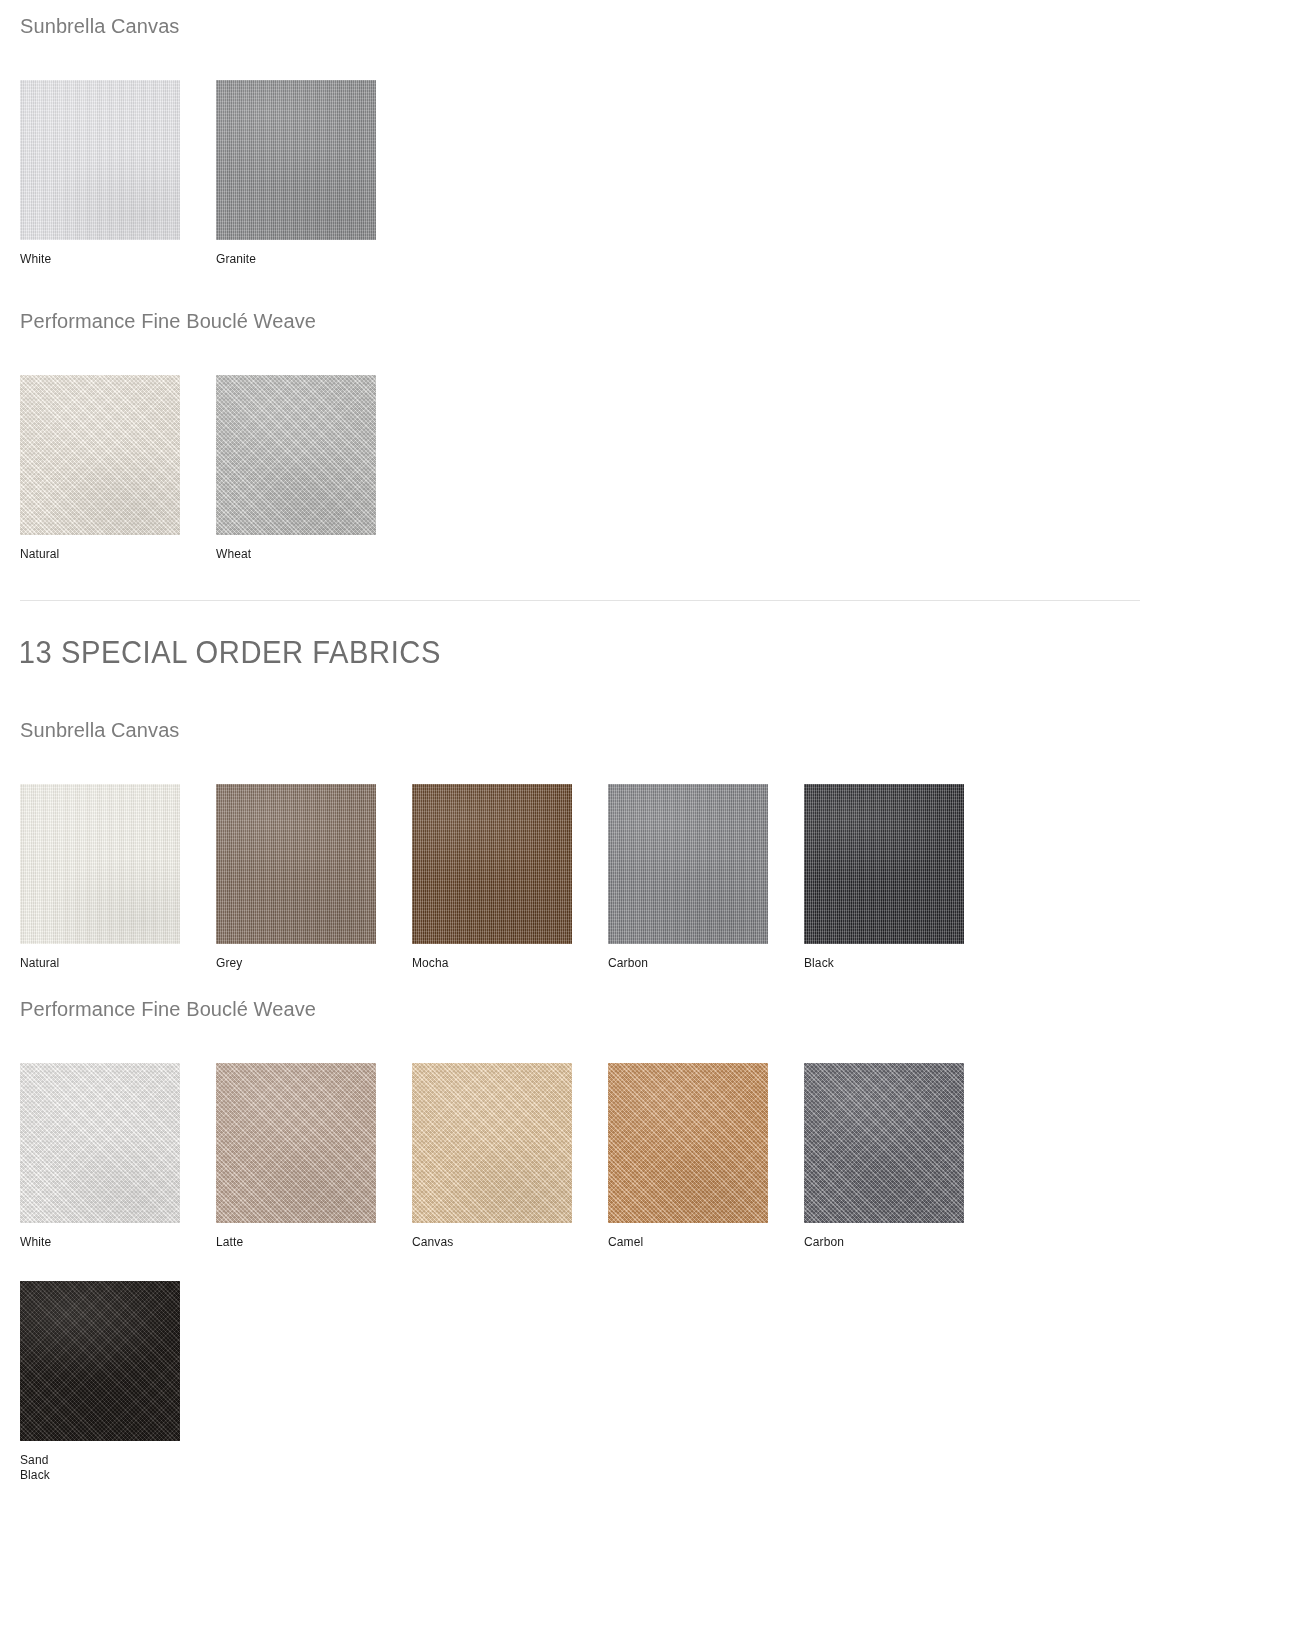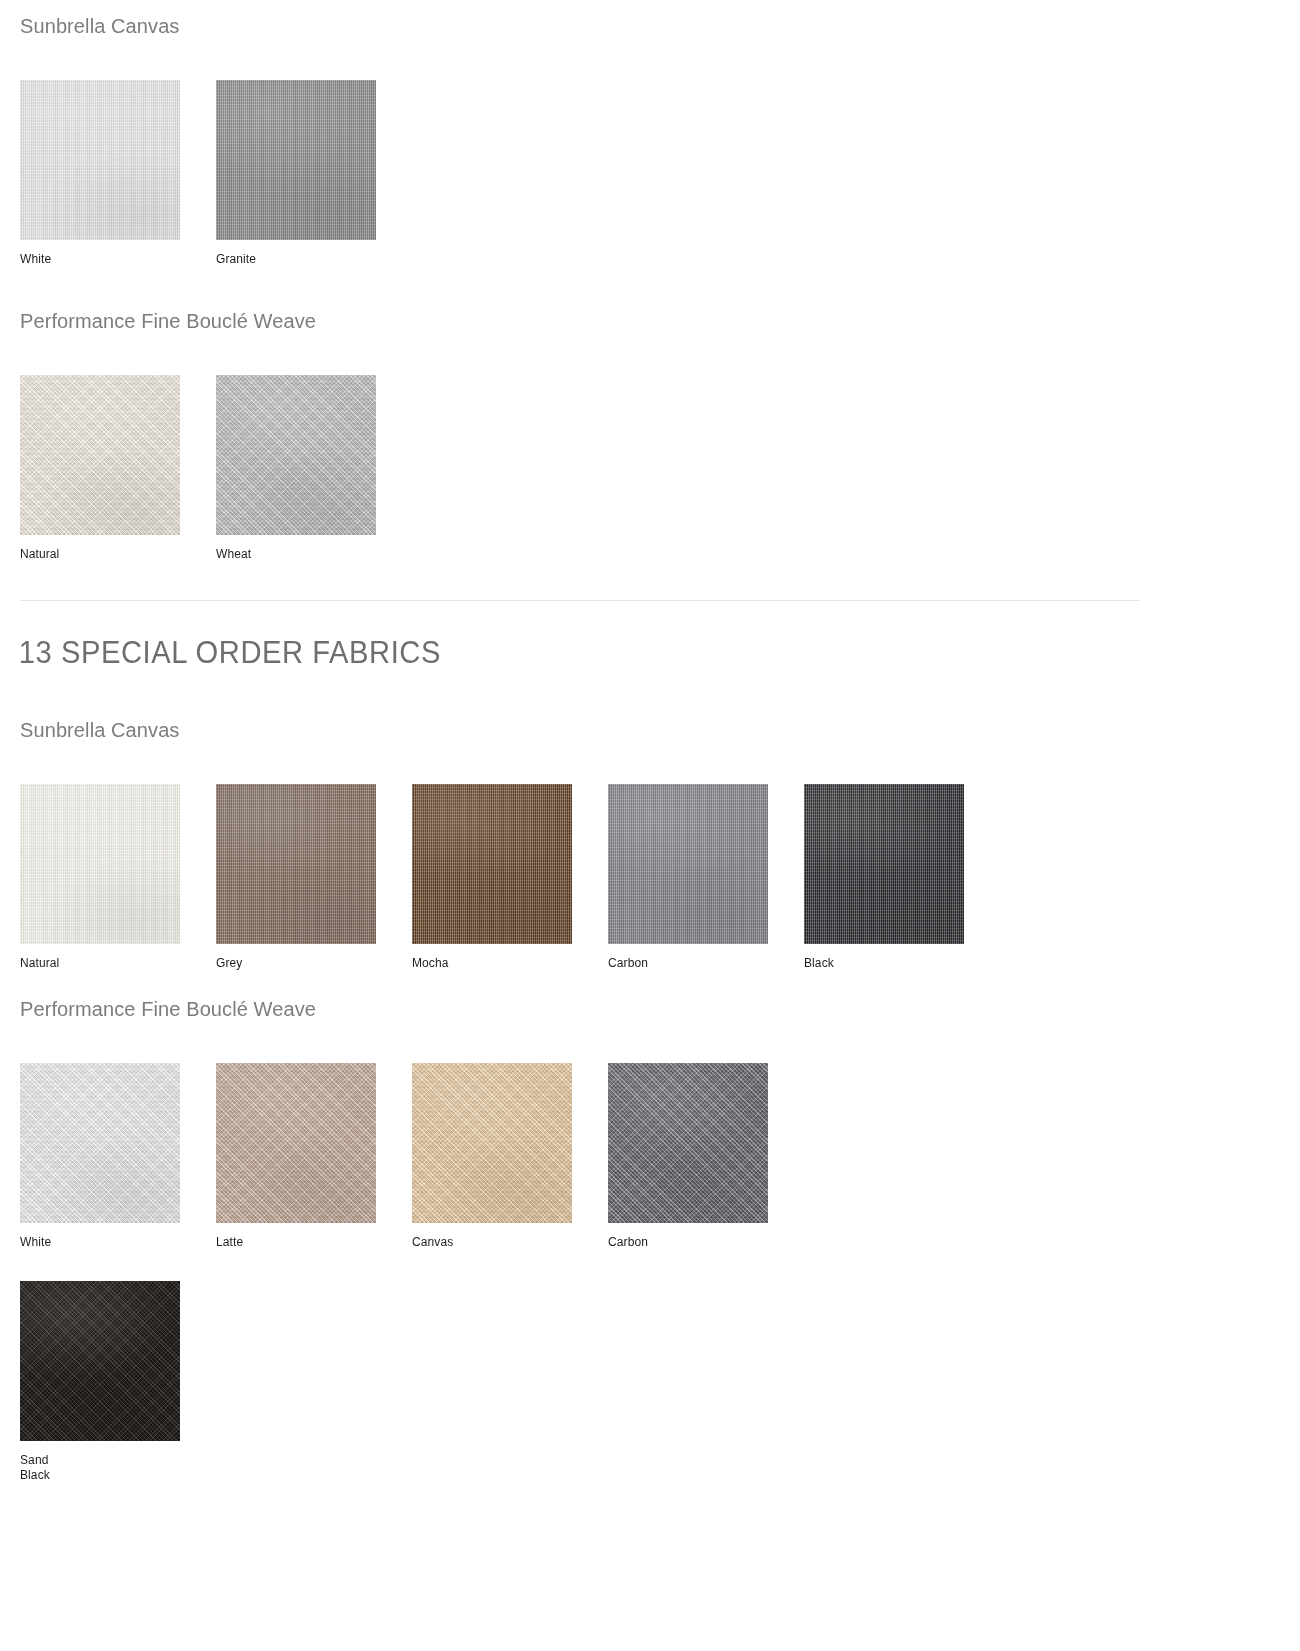--- a/index.html
+++ b/index.html
@@ -275,20 +275,27 @@
         </div>
 
         <div class="swatch-cell">
           <div class="swatch-chip" style="background-color:#edcda2">
             <div class="weave tex-boucle"></div>
             <div class="shade"></div>
           </div>
           <div class="swatch-label">Canvas</div>
         </div>
 
+        <div class="swatch-cell">
+          <div class="swatch-chip" style="background-color:#cf9259">
+            <div class="weave tex-boucle"></div>
+            <div class="shade"></div>
+          </div>
+          <div class="swatch-label">Camel</div>
+        </div>
 
         <div class="swatch-cell">
           <div class="swatch-chip" style="background-color:#63636a">
             <div class="weave tex-boucle"></div>
             <div class="shade"></div>
           </div>
           <div class="swatch-label">Carbon</div>
         </div>
 
       </div>

